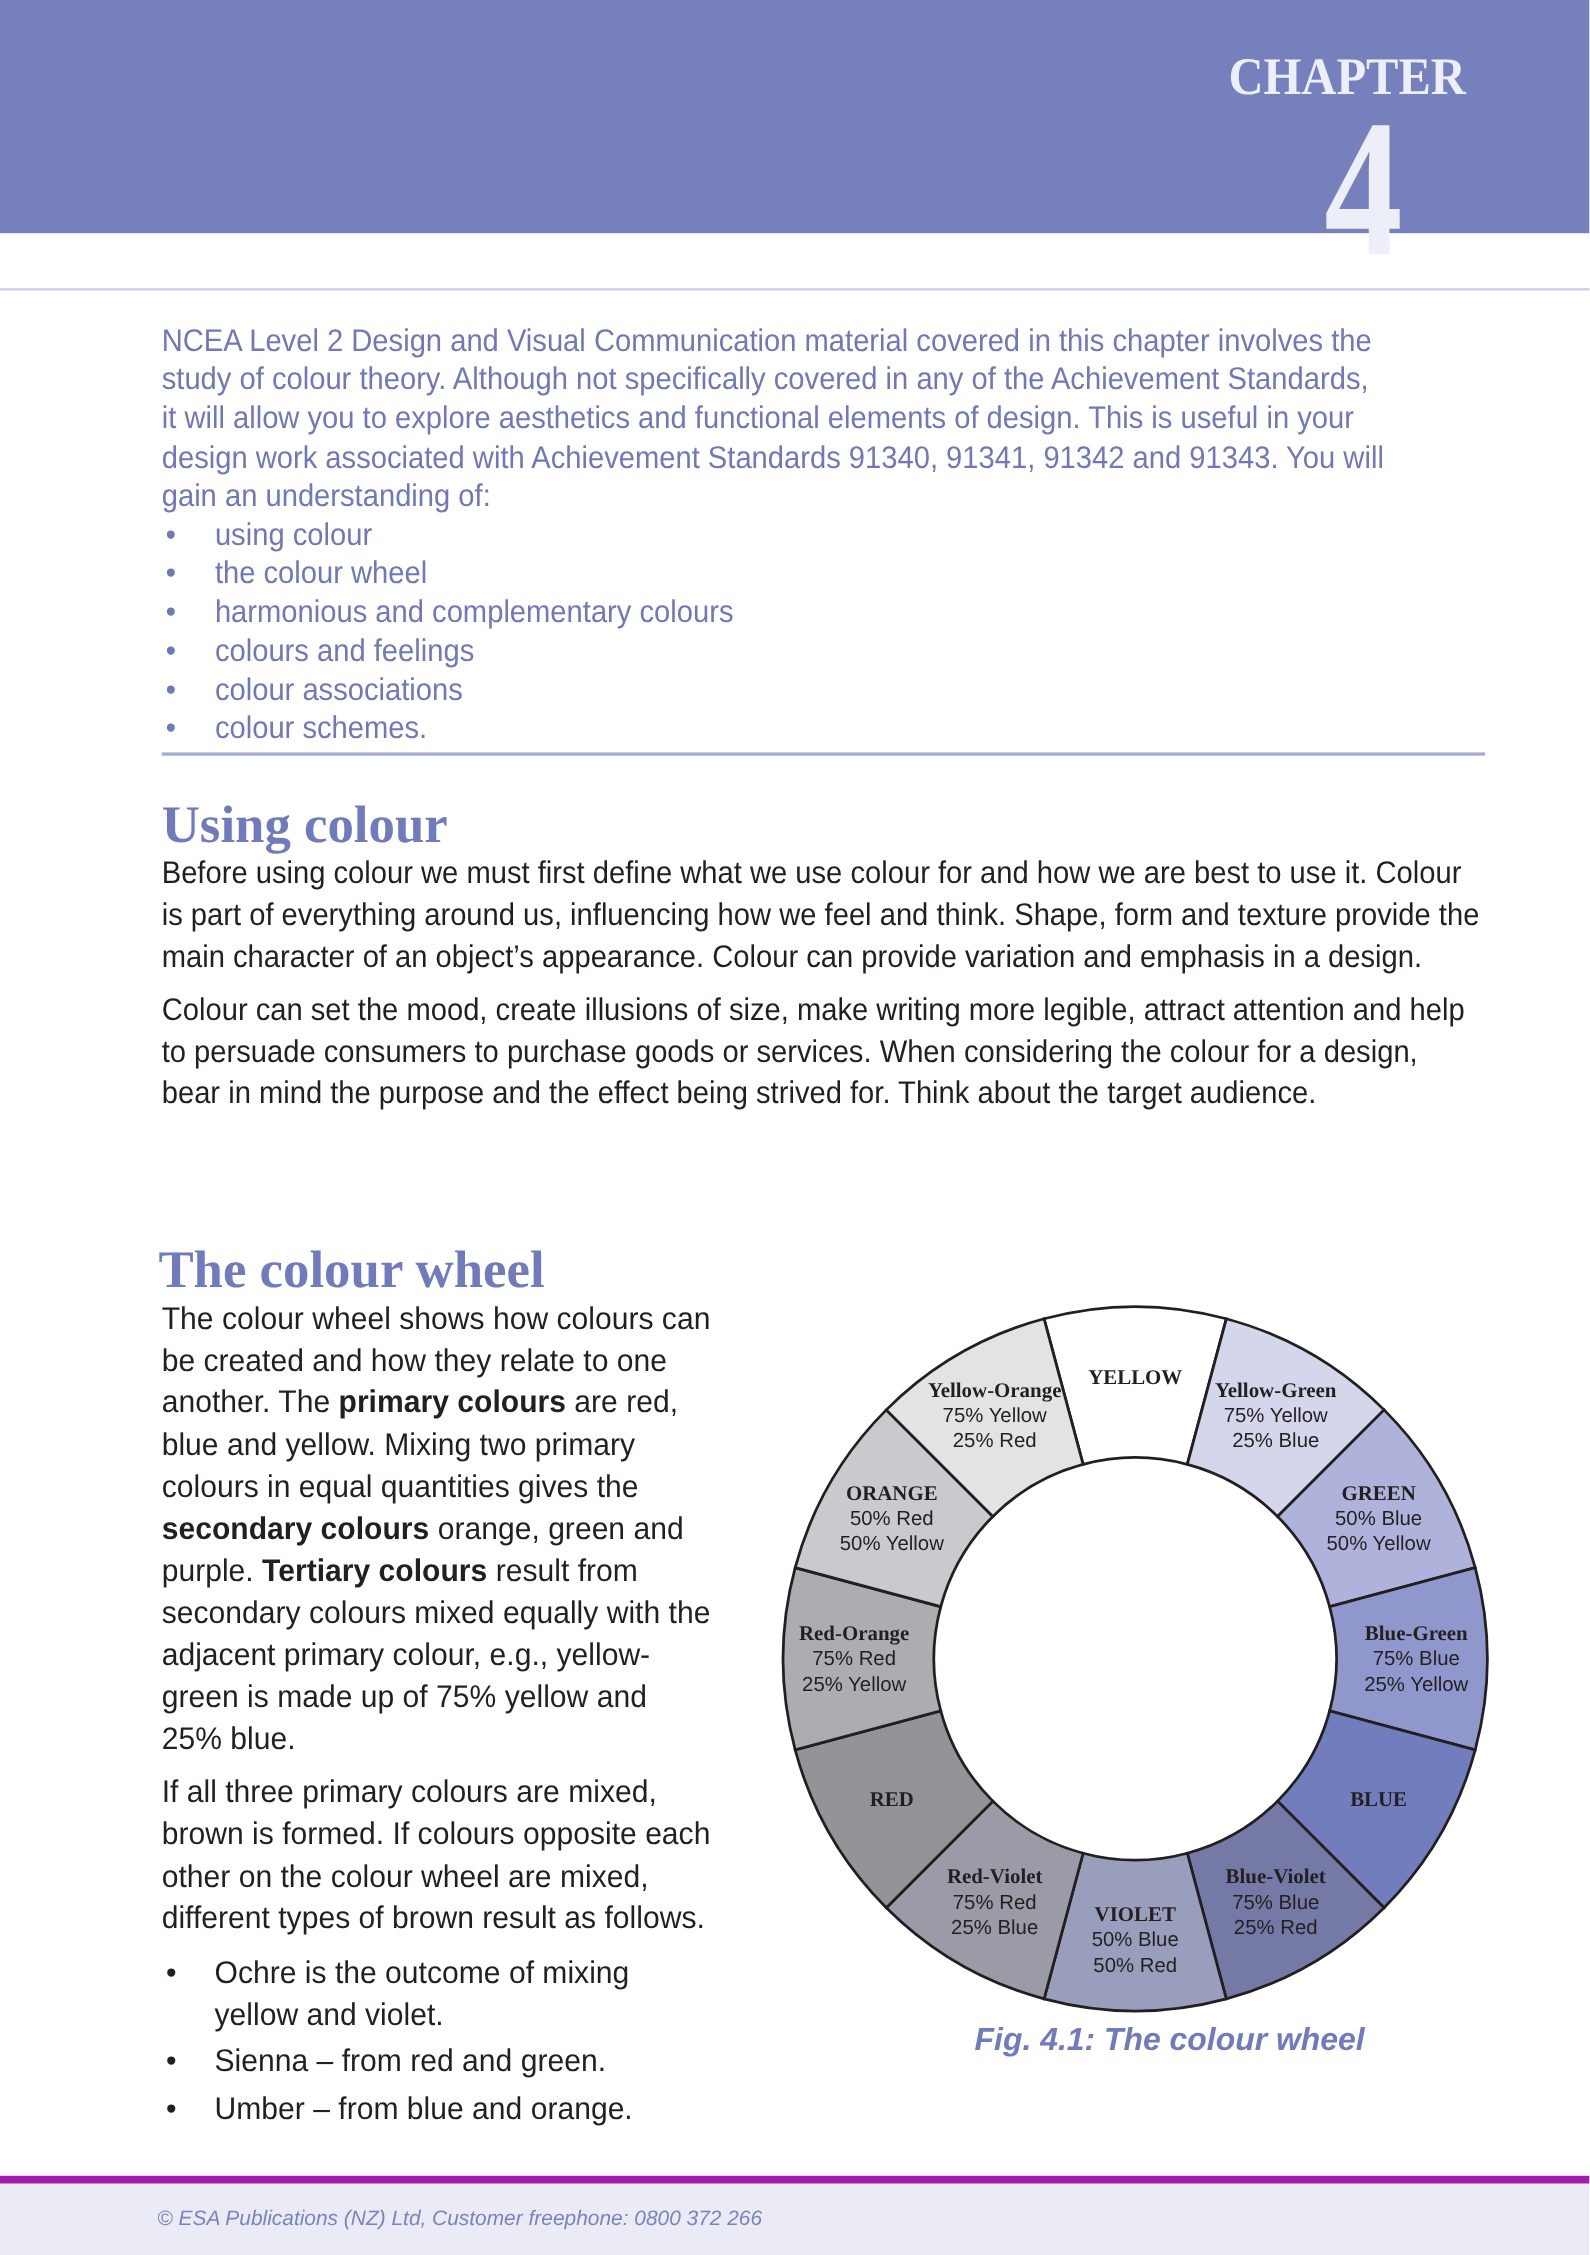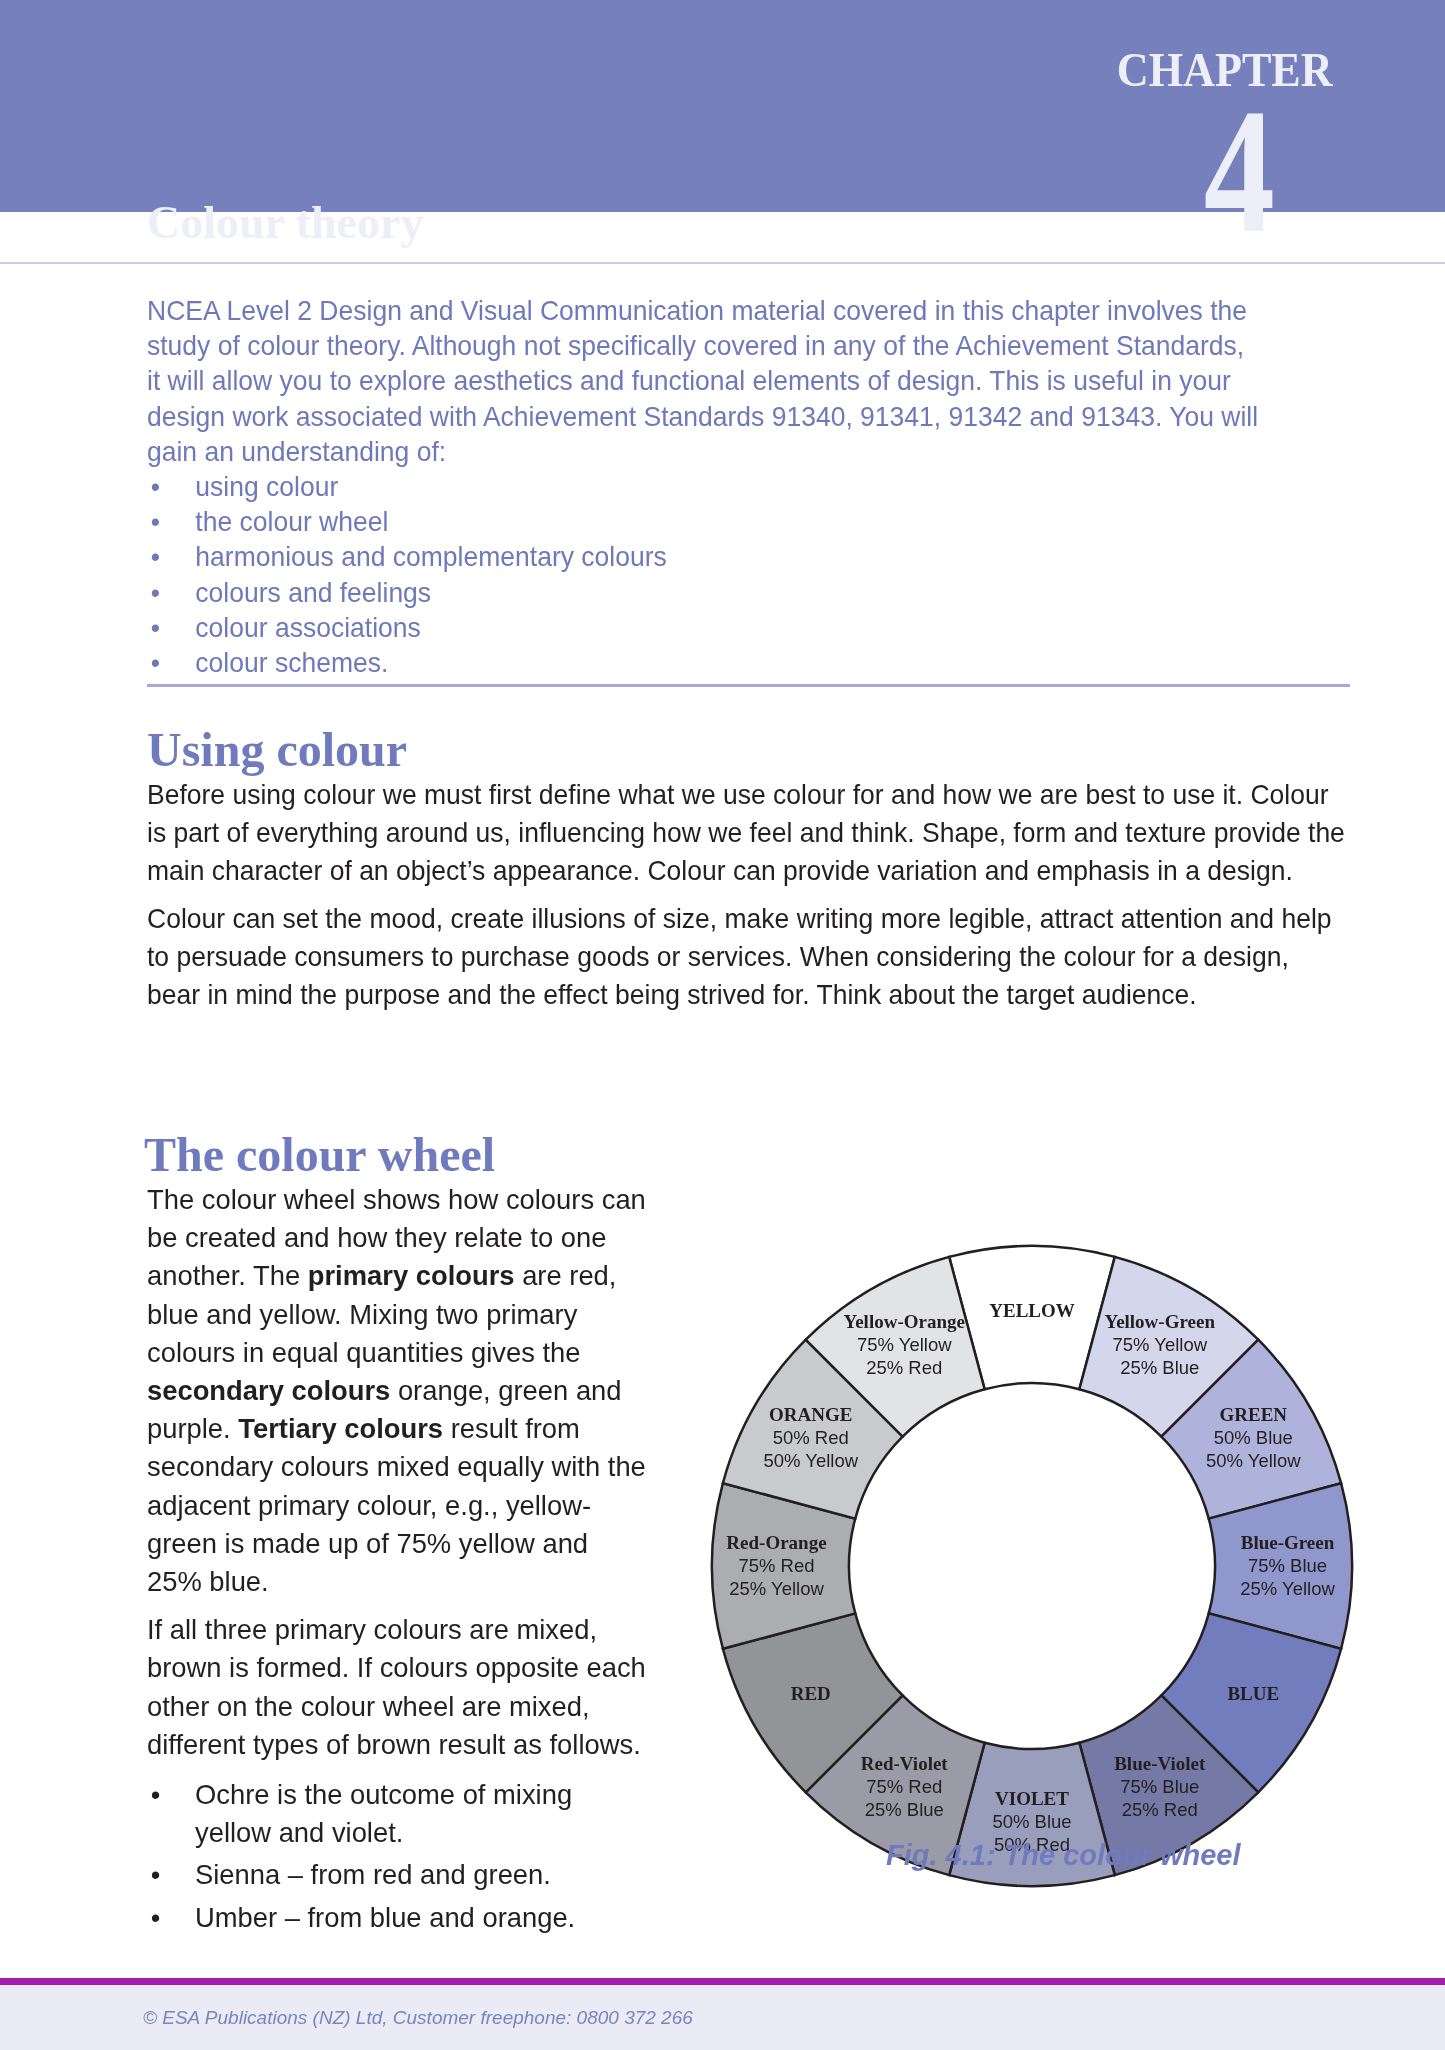--- a/index.html
+++ b/index.html
@@ -58,21 +58,21 @@
     .col-text {
       position: absolute; left: 147px; top: 1180px; width: 520px;
       font-family: "Liberation Sans", sans-serif;
       font-size: 28.5px; line-height: 38.2px; color: #231f20;
       transform: scaleX(0.96); transform-origin: left top;
     }
     .col-text p { margin: 0 0 10px 0; }
     .col-text ul { margin: 12px 0 0 0; padding: 0; list-style: none; }
     .col-text li { position: relative; padding-left: 50px; margin-bottom: 4px; }
     .col-text li .bullet { position: absolute; left: 4px; top: 0; }
-    .wheel-wrap { position: absolute; left: 700px; top: 1234px; width: 665px; height: 665px; }
+    .wheel-wrap { position: absolute; left: 700px; top: 1176px; width: 665px; height: 665px; }
     .wheel-wrap svg { width: 665px; height: 665px; overflow: visible; }
     .seg-name { font-family: "Liberation Serif", "DejaVu Serif", serif; font-weight: bold; font-size: 19px; fill: #231f20; }
     .seg-mix  { font-family: "Liberation Sans", sans-serif; font-size: 18.5px; fill: #231f20; }
     .fig-caption {
       position: absolute; left: 853px; top: 1839px;
       font-family: "Liberation Sans", sans-serif; font-weight: bold; font-style: italic;
       font-size: 29px; color: #6f7bbd; margin-left: 33px;
     }
     .footer {
       position: absolute; left: 0; top: 1978px; width: 1445px; height: 72px; background: #eaebf5;
@@ -83,21 +83,20 @@
       font-family: "Liberation Sans", sans-serif; font-style: italic;
       font-size: 19px; color: #7a83bf;
     }
   </style>
 </head>
 <body>
 
 <div class="header">
   <div class="chapter-label">CHAPTER</div>
   <div class="chapter-number">4</div>
-  <div class="chapter-title">Colour theory</div>
 </div>
 <div class="header-rule"></div>
 
 <div class="intro">
   <p>NCEA Level 2 Design and Visual Communication material covered in this chapter involves the study of colour theory. Although not specifically covered in any of the Achievement Standards, it will allow you to explore aesthetics and functional elements of design. This is useful in your design work associated with Achievement Standards 91340, 91341, 91342 and 91343. You will gain an understanding of:</p>
   <ul>
     <li><span class="bullet">•</span><span>using colour</span></li>
     <li><span class="bullet">•</span><span>the colour wheel</span></li>
     <li><span class="bullet">•</span><span>harmonious and complementary colours</span></li>
     <li><span class="bullet">•</span><span>colours and feelings</span></li>

